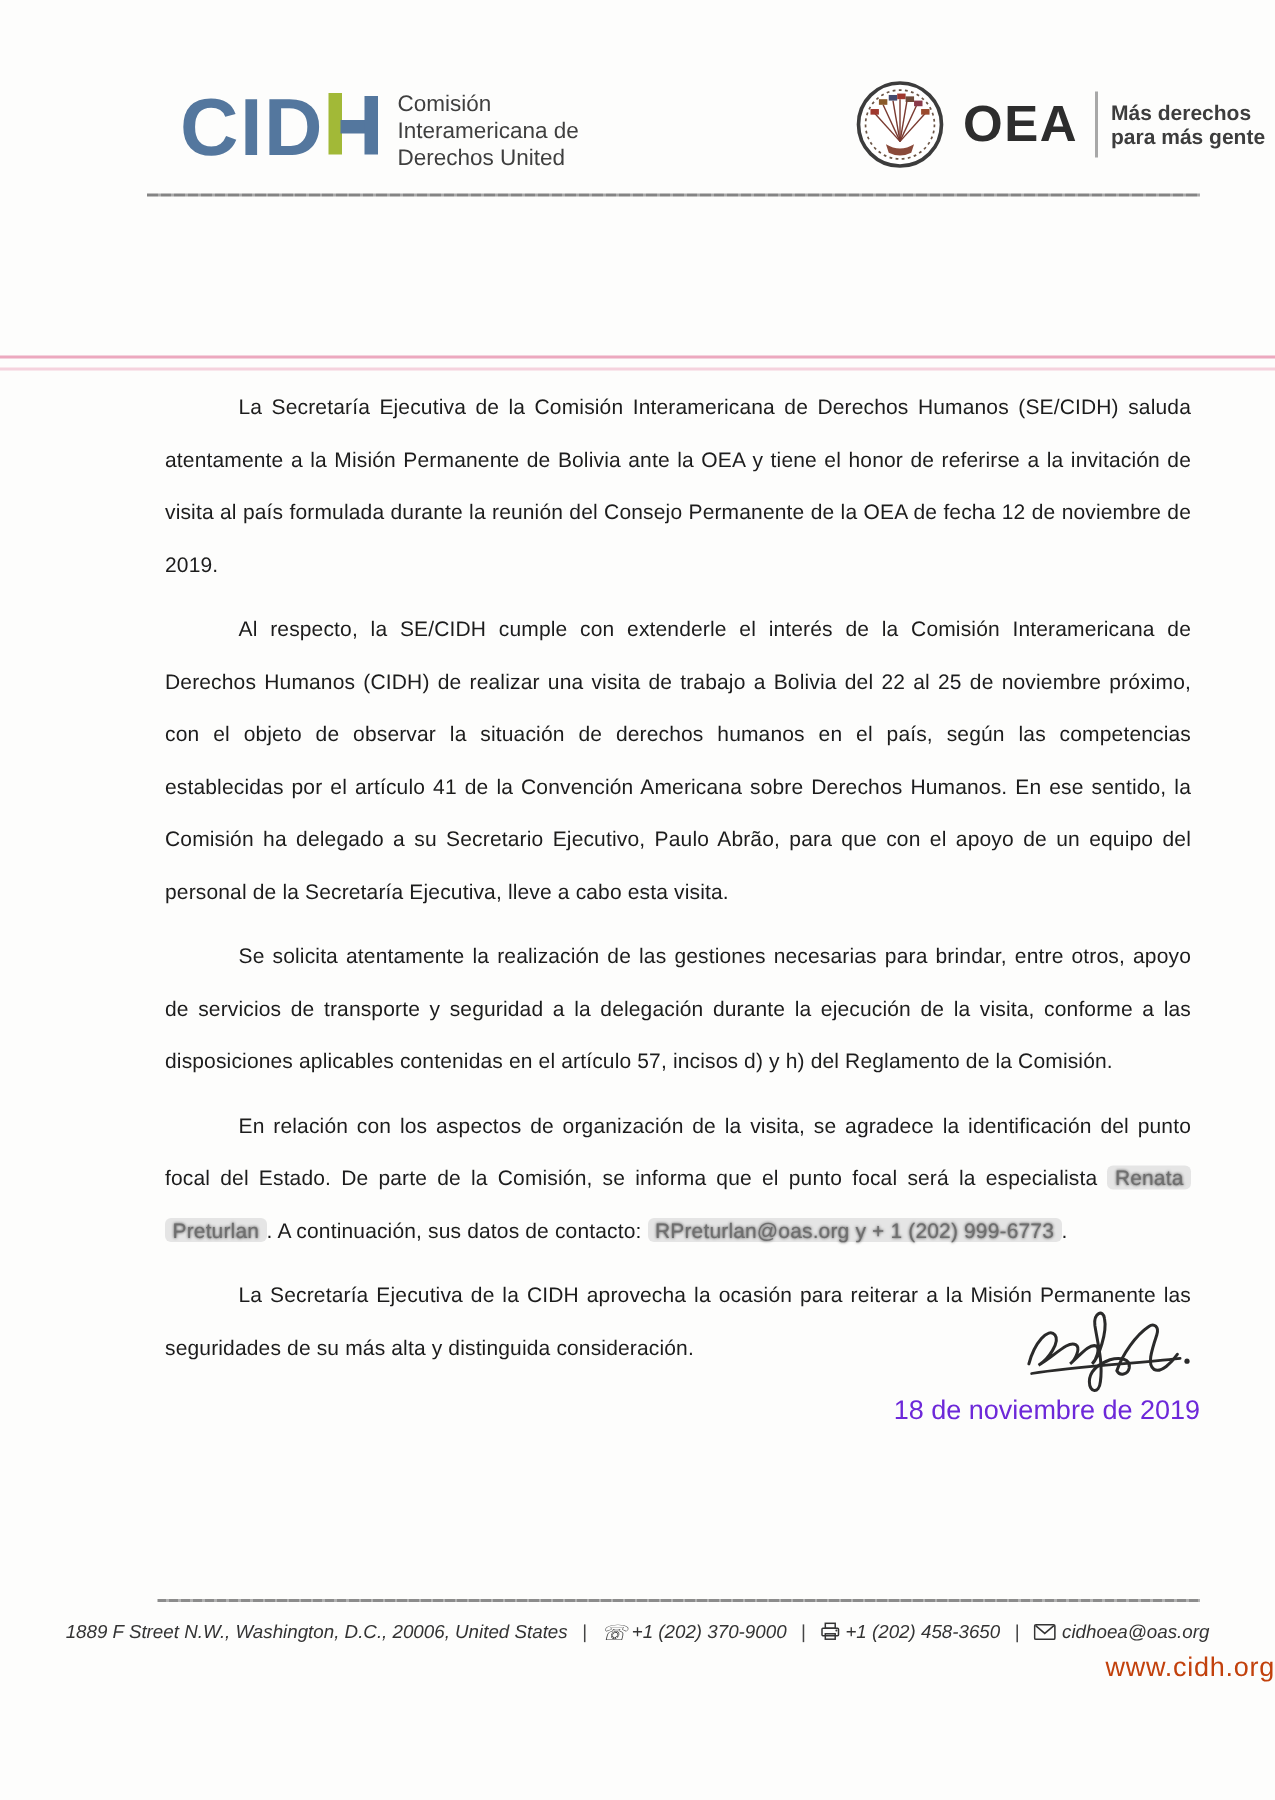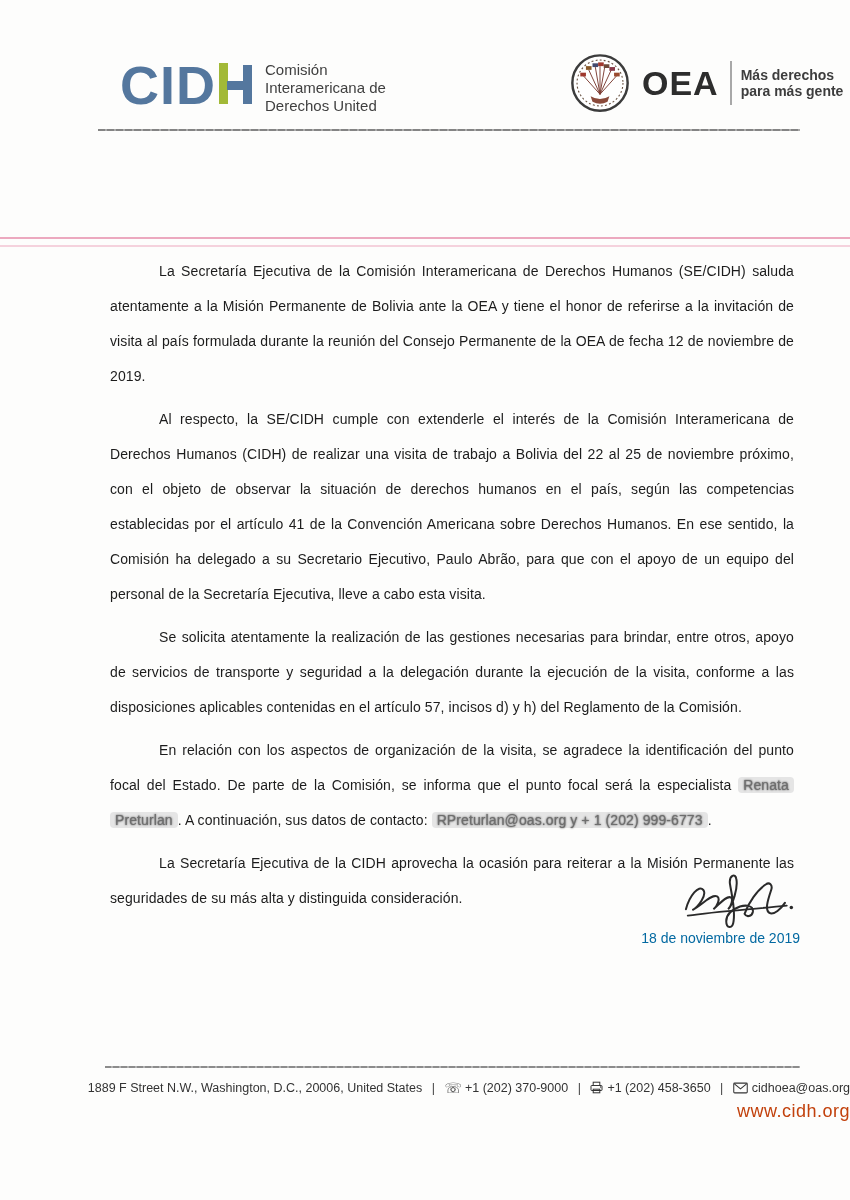--- a/index.html
+++ b/index.html
@@ -36,27 +36,27 @@
     background:repeating-linear-gradient(90deg,#6f6f6f 0 7px,#9b9b9b 7px 9px);opacity:.85;}
 
   
   .body-text{position:absolute;left:110px;top:222px;width:684px;
     font-size:14px;line-height:35px;text-align:justify;letter-spacing:.1px;color:#1c1c1c;margin-top:32px;}
   .body-text p{margin:0 0 8px 0;text-indent:49px;}
   .redacted{background:#e5e5e5;color:#6e6e6e;padding:0 5px;border-radius:4px;
     text-shadow:0 0 2px #3a3a3a;}
 
   .signature{position:absolute;left:678px;top:868px;}
-  .date-line{position:absolute;right:50px;top:930px;font-size:14px;color:#0369a1;}
+  .date-line{position:absolute;right:50px;top:930px;font-size:18px;color:#6d28d9;}
 
   
   .footer-rule{position:absolute;top:1066px;left:105px;width:695px;height:2px;
     background:repeating-linear-gradient(90deg,#787878 0 6px,#a5a5a5 6px 8px);opacity:.85;}
-  .contact-line{position:absolute;top:1080px;left:0;right:0;text-align:right;
-    font-size:12.5px;color:#333;white-space:nowrap;}
+  .contact-line{position:absolute;top:1080px;left:0;right:0;text-align:center;
+    font-size:12.5px;color:#333;white-space:nowrap;font-style:italic;}
   .contact-line .sep{margin:0 6px;color:#444;}
   .contact-line .glyph{font-size:14px;vertical-align:-1px;margin-right:3px;}
   .contact-line svg{vertical-align:-2px;margin-right:4px;}
   .website{position:absolute;top:1101px;left:0;right:0;text-align:right;
     font-size:18px;letter-spacing:.5px;color:#c2410c;}
 </style>
 </head>
 <body>
 
 <div class="page">

